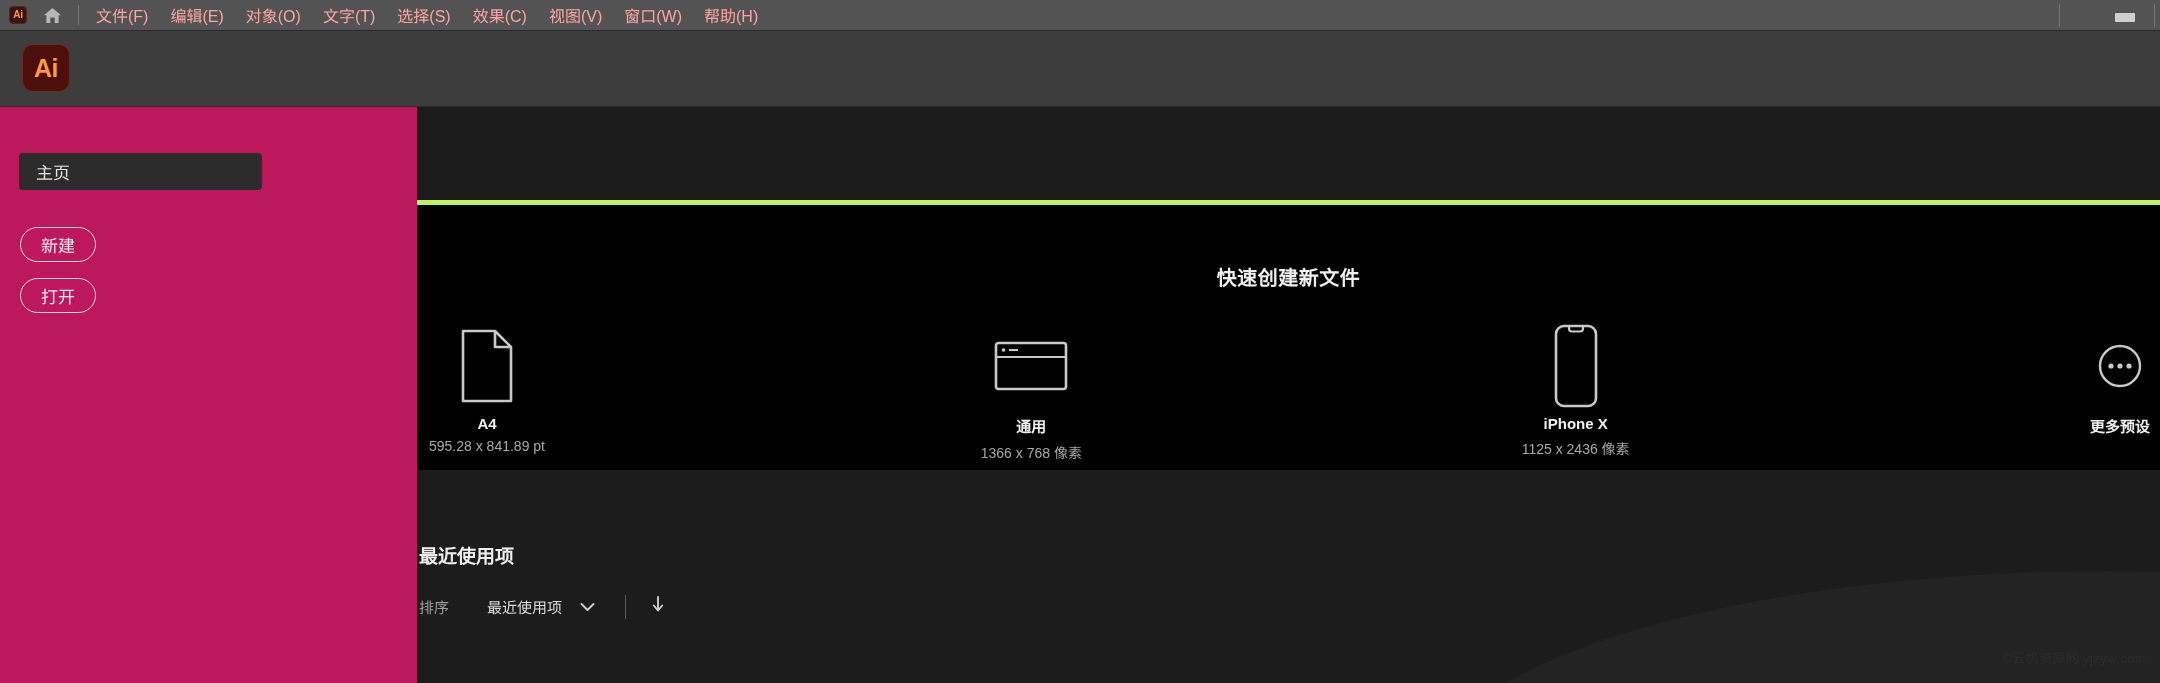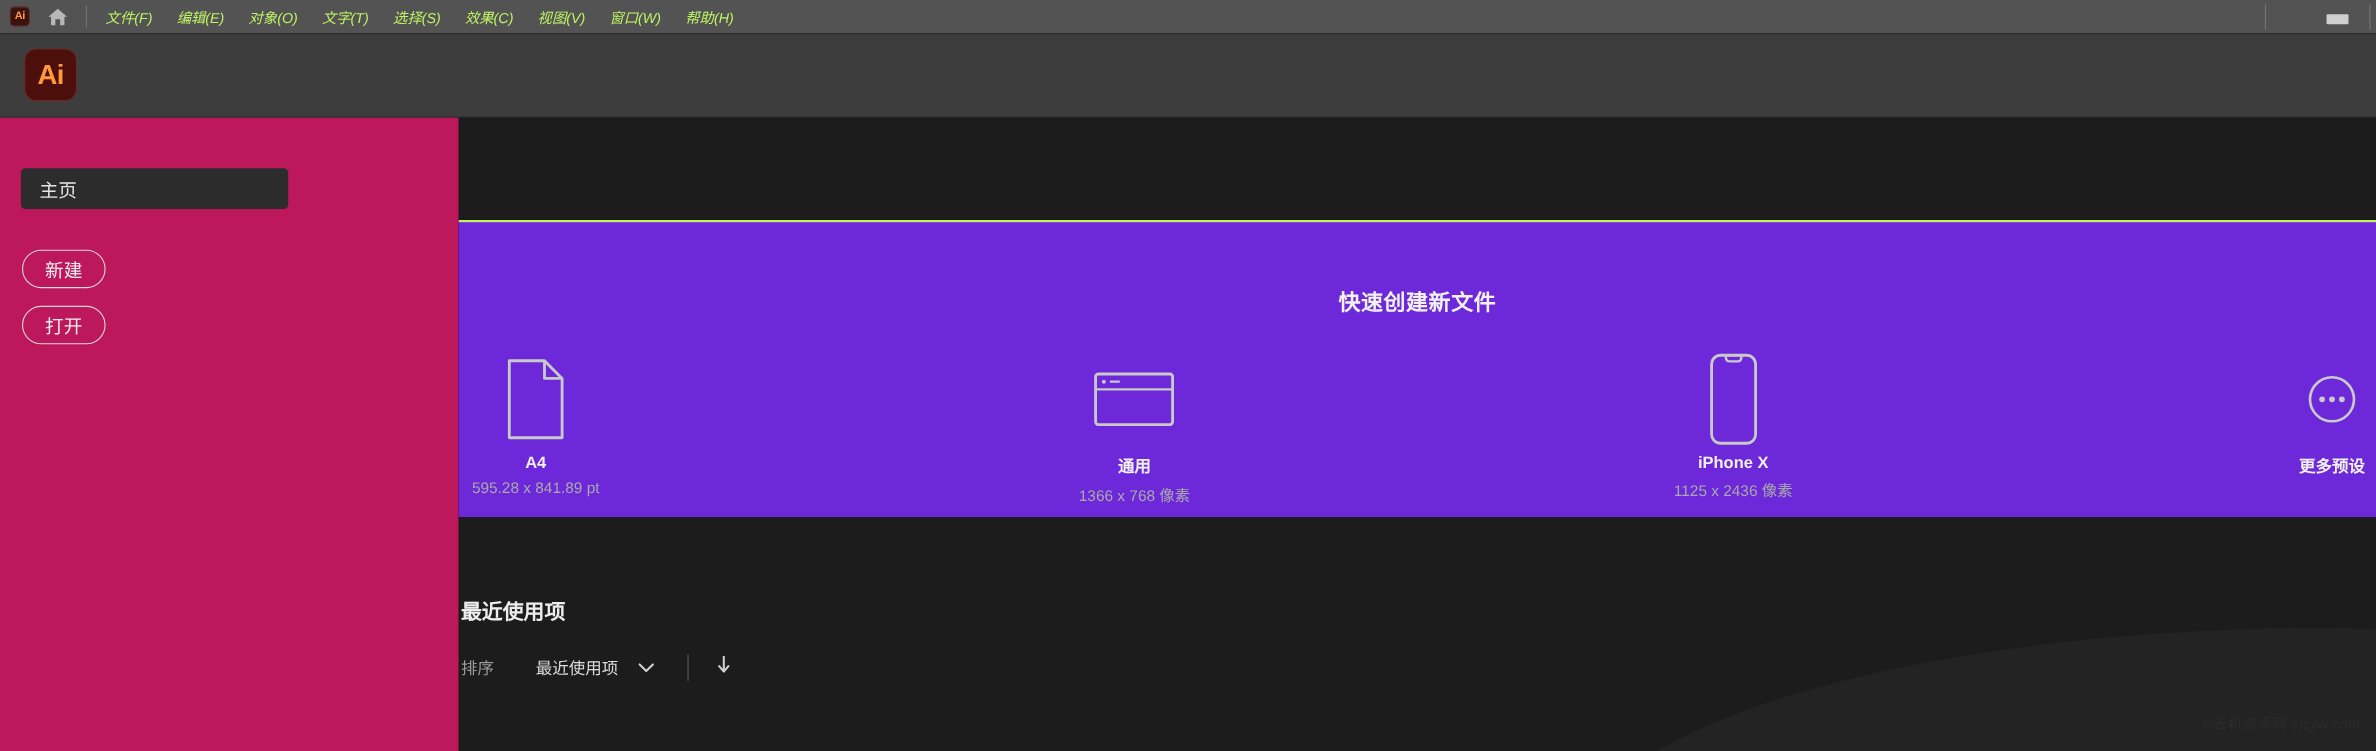--- a/index.html
+++ b/index.html
@@ -33,21 +33,21 @@
     display:flex; align-items:center; justify-content:center;
   }
   .menu-home-icon svg { display:block; }
   .menubar-sep {
     width:1px; height:20px; background:#767676; margin-left:13px; margin-right:6px;
   }
   .menu-items { display:flex; align-items:center; height:100%; }
   .menu-item {
     padding:0 11px; height:100%;
     display:flex; align-items:center;
-    font-size:13px; color:#bef264; white-space:nowrap; cursor:default;font-style:italic;
+    font-size:16px; color:#fca5a5; white-space:nowrap; cursor:default;
   }
   .menubar-right-sep {
     position:absolute; right:100px; top:4px; width:1px; height:23px; background:#767676;
   }
   .win-min {
     position:absolute; right:25px; top:13px; width:20px; height:9px;
     background:#cfcfcf; border-radius:1px;
   }
   .menubar-right-sep2 {
     position:absolute; right:5px; top:4px; width:1px; height:23px; background:#767676;
@@ -102,22 +102,22 @@
     width:1100px; height:300px;
     background:#232323;
     border-radius:62% 38% 50% 50% / 70% 50% 50% 30%;
     pointer-events:none;
   }
 
   
   .quick-panel {
     position:absolute; left:0px; top:93px;
     width:1743px; height:270px;
-    background:#6d28d9;
-    border-top:2px solid #bef264;
+    background:#000000;
+    border-top:5px solid #bef264;
   }
   .quick-title {
     position:absolute; top:57px; left:0; width:1743px;
     text-align:center;
     font-size:20px; font-weight:bold; color:#f0f0f0;
     letter-spacing:0.5px;
   }
   .presets {
     position:absolute; top:118px; left:15px; width:1743px;
     display:flex; justify-content:space-between; gap:96px;

